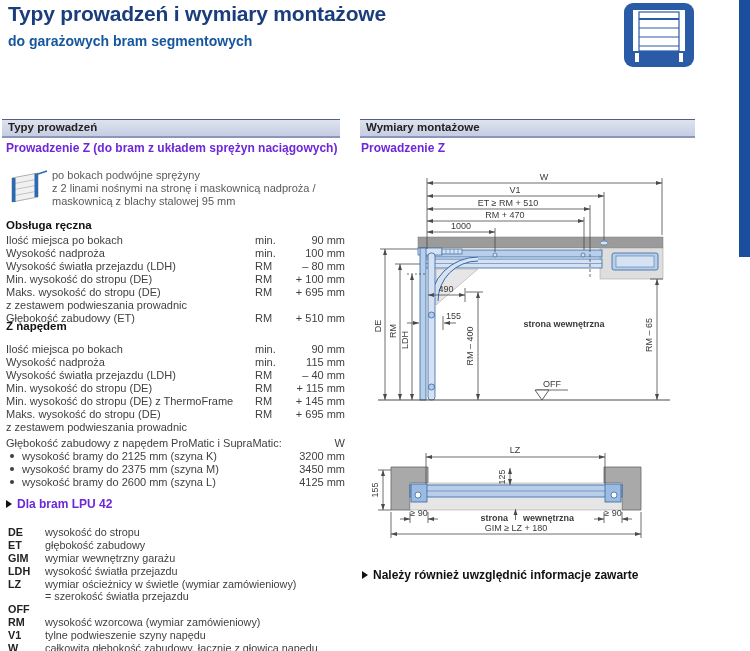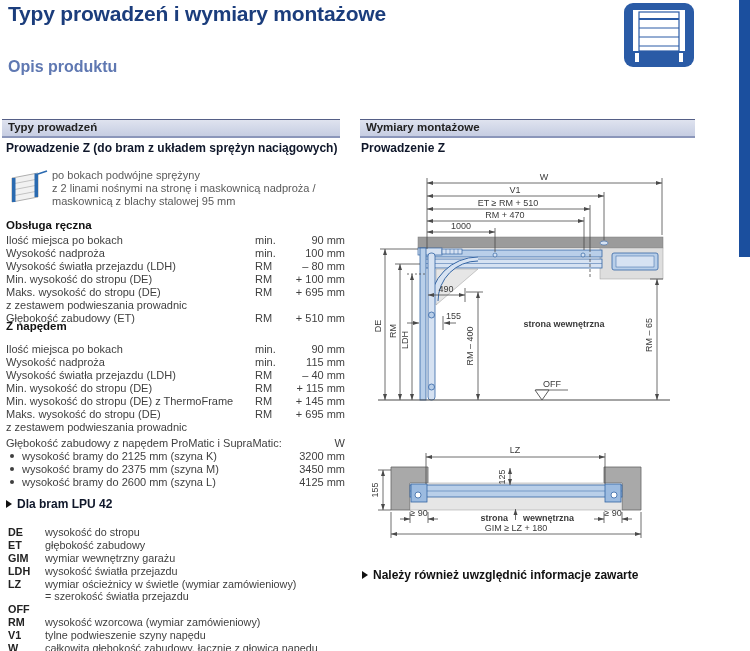--- a/index.html
+++ b/index.html
@@ -17,21 +17,21 @@
   .side-tab-text{left:729px;top:172px;width:240px;transform:translate(-50%,-50%) rotate(-90deg);
     text-align:center;color:#ffffff;font-size:9px;font-weight:bold;line-height:11px;white-space:nowrap;}
 
   
   .secbar{height:15px;background:linear-gradient(#dfe3ef,#c6cde2);
     border-top:1px solid #555f86;border-bottom:2px solid #8b96ba;
     font-size:11.5px;font-weight:bold;color:#222;padding:1px 0 0 6px;}
   .bar-left{left:2px;top:119px;width:332px;}
   .bar-right{left:360px;top:119px;width:329px;}
 
-  .h12{font-size:12px;font-weight:bold;color:#0f172a;}
+  .h12{font-size:12px;font-weight:bold;color:#6d28d9;}
   .h115{font-size:11.5px;font-weight:bold;color:#111;}
 
   .intro{left:52px;top:169px;font-size:11px;color:#5a5a5a;line-height:13px;}
 
   
   .tbl{left:6px;width:339px;}
   .trow{position:relative;height:13px;font-size:11px;color:#3f3f3f;}
   .tl{position:absolute;left:0;white-space:nowrap;}
   .tc{position:absolute;left:249px;}
   .tv{position:absolute;right:0;text-align:center;}
@@ -54,21 +54,21 @@
 
   svg text{font-family:"Liberation Sans","DejaVu Sans",sans-serif;font-size:9px;fill:#3a3a3a;}
   svg .b{font-weight:bold;}
 </style>
 </head>
 <body>
 
 <div class="page">
 
   <div class="abs t-title">Typy prowadzeń i wymiary montażowe</div>
-  <div class="abs t-opis">Opis produktu</div>
+  <div class="abs t-sub">do garażowych bram segmentowych</div>
 
   <svg class="abs" style="left:624px;top:3px;" width="70" height="64" viewBox="0 0 70 64">
     <rect x="0" y="0" width="70" height="64" rx="9" fill="#2a5ba6"></rect>
     <rect x="9" y="7" width="52" height="52" fill="#ffffff"></rect>
     <rect x="15" y="9" width="40" height="39" fill="#ffffff" stroke="#2a5ba6" stroke-width="1.2"></rect>
     <line x1="15" y1="16" x2="55" y2="16" stroke="#2a5ba6" stroke-width="2"></line>
     <line x1="15" y1="25" x2="55" y2="25" stroke="#2a5ba6" stroke-width="1"></line>
     <line x1="15" y1="34" x2="55" y2="34" stroke="#2a5ba6" stroke-width="1"></line>
     <line x1="15" y1="43" x2="55" y2="43" stroke="#2a5ba6" stroke-width="1"></line>
     <rect x="9" y="48" width="52" height="11" fill="#2a5ba6"></rect>

